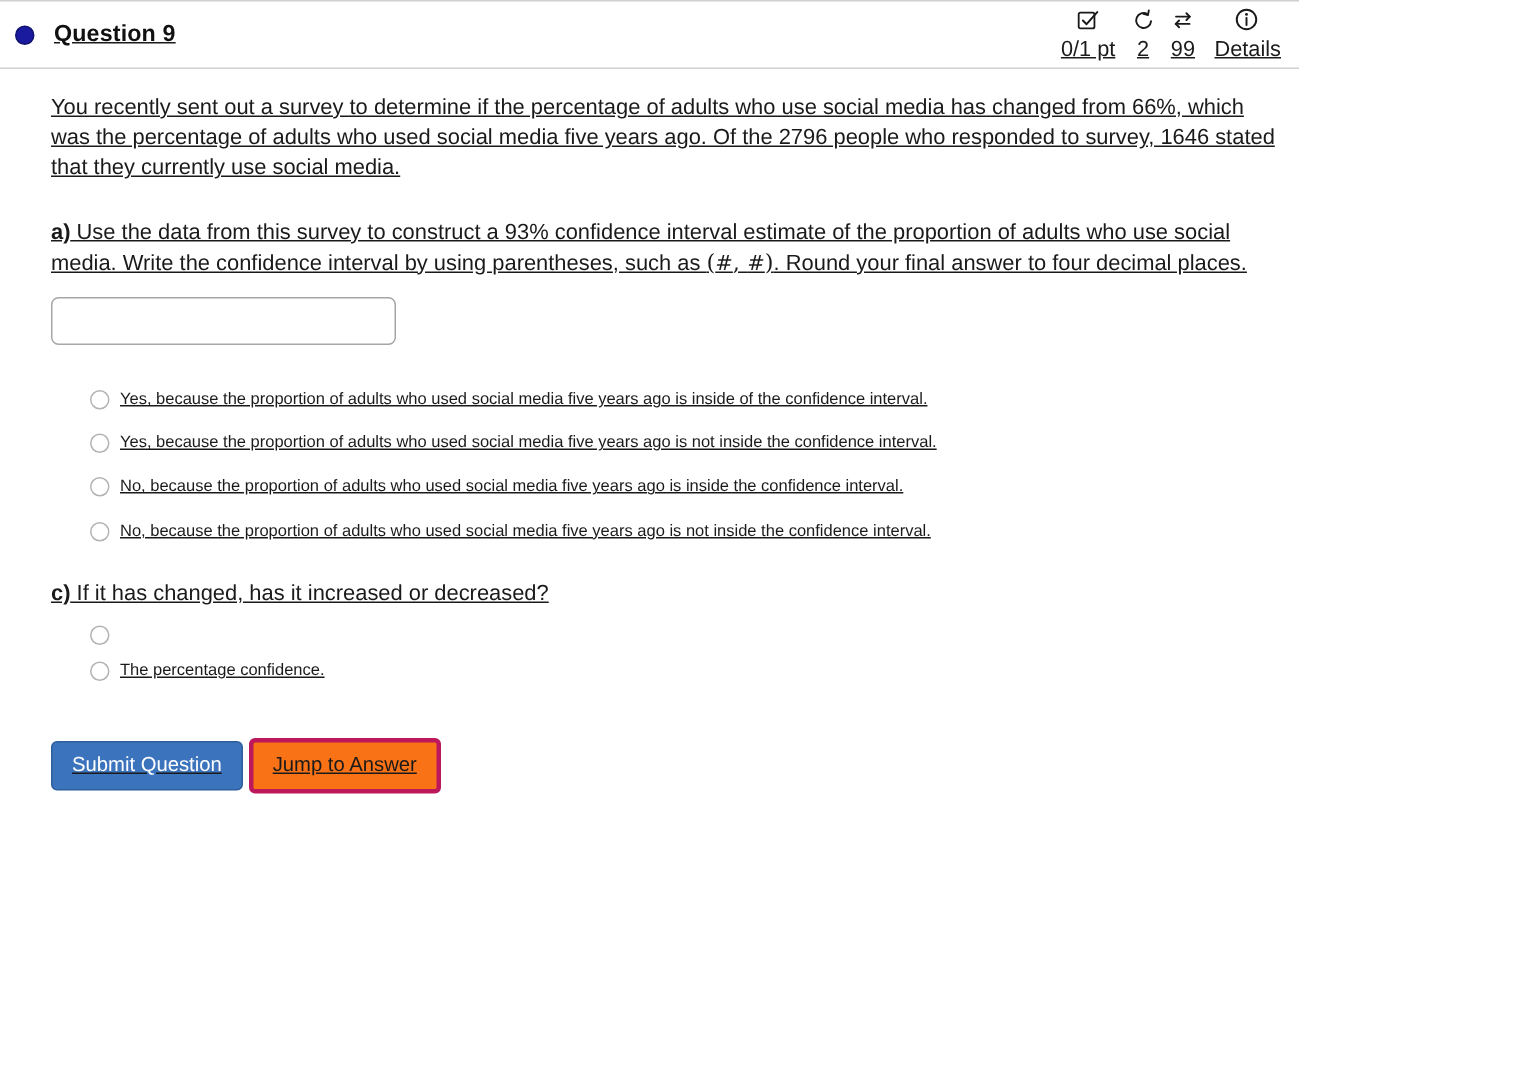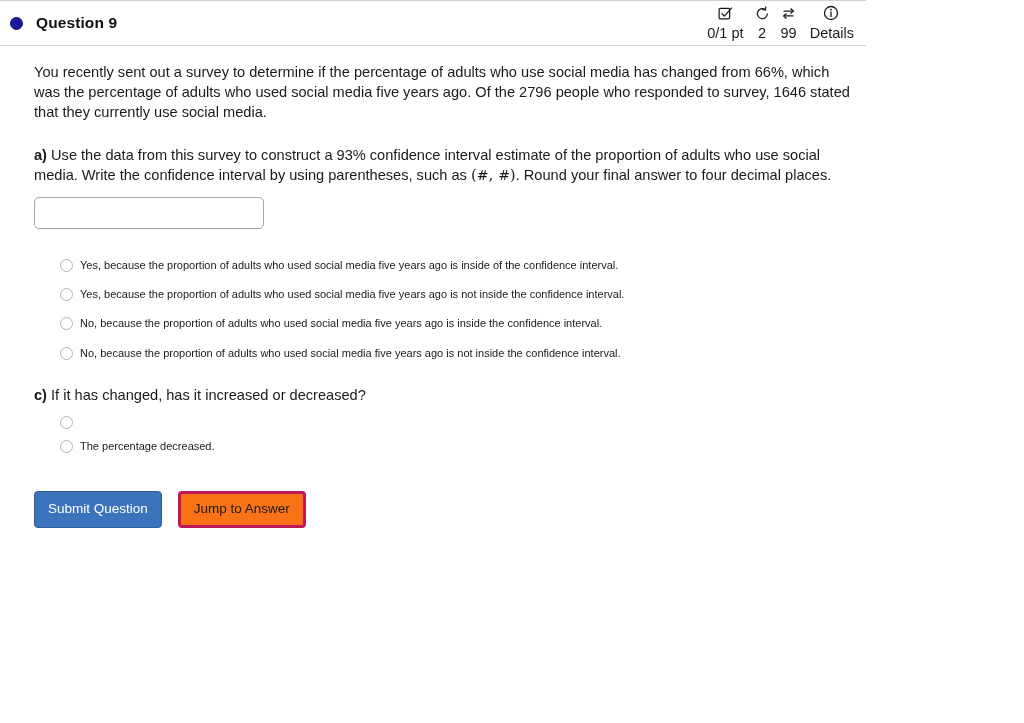--- a/index.html
+++ b/index.html
@@ -12,20 +12,21 @@
     height: 723px;
     font-family: "Liberation Sans", sans-serif;
     color: #1a1a1a;
     overflow: hidden;
   }
   .page {
     width: 852px;
     height: 723px;
     position: relative;
     box-sizing: border-box;
+    text-decoration: underline;
   }
   hr.rule {
     border: none;
     border-top: 1px solid #d0d0d0;
     margin: 0;
     width: 866px;
   }
   
   .q-header {
     width: 866px;
@@ -142,21 +143,22 @@
     font-size: 11px;
     line-height: 20.2px;
     color: #1a1a1a;
   }
   .opt-wide { max-width: 772px; }
 
   
   .button-row {
     margin-top: 35px;
     display: flex;
-    gap: 16px;
+    align-items: center;
+    gap: 4px;
   }
   .btn {
     font-family: "Liberation Sans", sans-serif;
     font-size: 13.5px;
     border-radius: 4px;
     box-sizing: border-box;
     cursor: pointer;
     line-height: 1;
   }
   .btn-primary {
@@ -268,21 +270,21 @@
 
     <div class="block-c">
       <p class="para"><span class="part-label">c)</span><span> If it has changed, has it increased or decreased?</span></p>
 
       <div class="options tight">
         <label class="option">
           <span class="radio"></span>
         </label>
         <label class="option">
           <span class="radio"></span>
-          <span class="option-label">The percentage decreased.</span>
+          <span class="option-label">The percentage confidence.</span>
         </label>
       </div>
     </div>
 
     <div class="button-row">
       <button class="btn btn-primary">Submit Question</button>
       <button class="btn btn-secondary">Jump to Answer</button>
     </div>
 
   </div>

